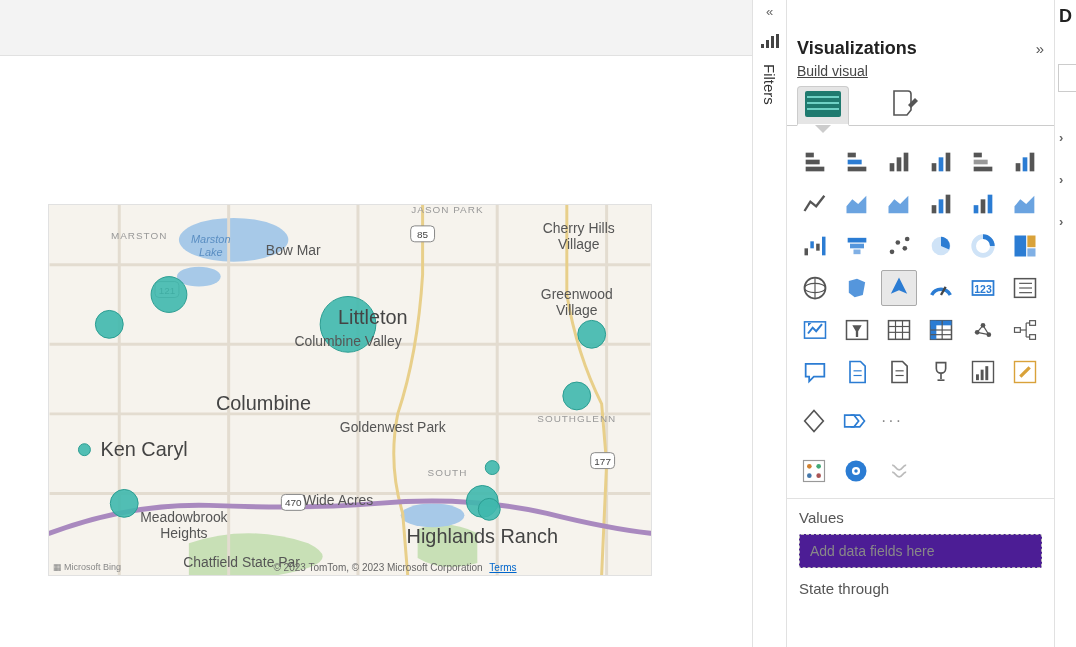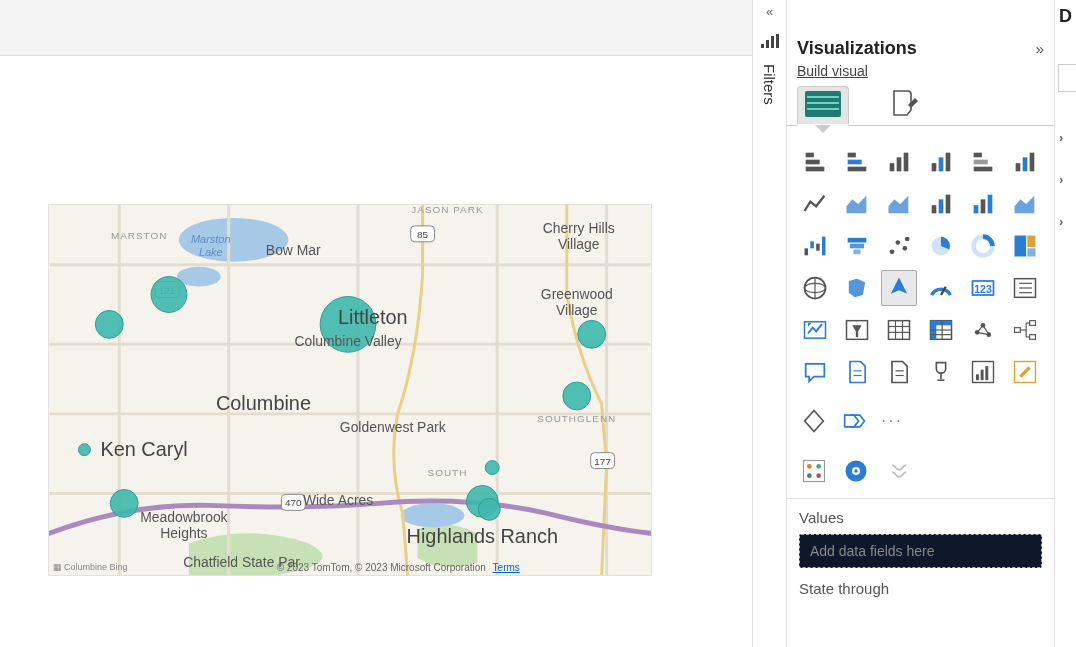--- a/index.html
+++ b/index.html
@@ -53,21 +53,21 @@
 
   .viz-extra-row { padding: 4px 10px 10px 10px; display: flex; gap: 8px; align-items: center; }
   .viz-extra-row .viz-icon { width: 34px; height: 34px; }
   .viz-extra-text { font-size: 16px; color: #888; cursor: pointer; padding: 0 4px; letter-spacing: 2px;}
 
   .viz-custom-row { padding: 6px 10px 10px 10px; display:flex; gap: 8px;}
   .viz-custom-row .viz-icon { width: 34px; height: 34px; }
 
   .field-section { border-top: 1px solid #e1e1e1; padding: 10px 12px; }
   .field-section h3 { font-size: 15px; color: #555; font-weight: 400; margin-bottom: 8px; }
-  .field-well { border: 1px dashed #bbb; background: #0f172a; padding: 8px 10px; font-size: 14px; color: #888; border-radius: 2px; }
+  .field-well { border: 1px dashed #bbb; background: #4c1d95; padding: 8px 10px; font-size: 14px; color: #888; border-radius: 2px; }
 
   
   .data-sliver { width: 22px; border-left: 1px solid #e1e1e1; background: #fff; font-size: 18px; font-weight:600; color: #222; padding: 6px 0 0 4px; overflow: hidden; position:relative;}
   .data-sliver .slot { position:absolute; width: 28px; height: 28px; border:1px solid #ccc; left: 3px; top: 64px;}
   .data-sliver .chev { position:absolute; left:4px; font-size:13px; color:#666;}
 </style>
 </head>
 <body>
 
 <div class="app">
@@ -150,21 +150,21 @@
               <text x="530" y="218" style="font-size:10px;fill:#999;font-weight:400;font-family:Segoe UI,sans-serif;text-anchor:middle;letter-spacing:1px;">SOUTHGLENN</text>
               <text x="95" y="252" style="font-size:20px;fill:#444;font-weight:500;font-family:Segoe UI,sans-serif;text-anchor:middle;">Ken Caryl</text>
               <text x="400" y="272" style="font-size:10px;fill:#999;font-weight:400;font-family:Segoe UI,sans-serif;text-anchor:middle;letter-spacing:1px;">SOUTH</text>
               <text x="290" y="302" style="font-size:14px;fill:#555;font-weight:400;font-family:Segoe UI,sans-serif;text-anchor:middle;">Wide Acres</text>
               <text x="135" y="319" style="font-size:14px;fill:#555;font-weight:400;font-family:Segoe UI,sans-serif;text-anchor:middle;"><tspan x="135" dy="0">Meadowbrook</tspan><tspan x="135" dy="16">Heights</tspan></text>
               <text x="435" y="340" style="font-size:20px;fill:#444;font-weight:500;font-family:Segoe UI,sans-serif;text-anchor:middle;">Highlands Ranch</text>
               <text x="193" y="364" style="font-size:14px;fill:#555;font-weight:400;font-family:Segoe UI,sans-serif;text-anchor:middle;">Chatfield State Par</text>
             </g>
         </svg>
         <div class="attribution-bar">
-          <span class="bing">▦ <span>Columbine Bing</span></span>
+          <span class="bing">▦ <span>Microsoft Bing</span></span>
           <span class="middle"><span>© 2023 TomTom, © 2023 Microsoft Corporation</span>
             <span class="terms">Terms</span>
           </span>
         </div>
       </div>
 
     </div>
   </div>
 
   <div class="filters-pane">

